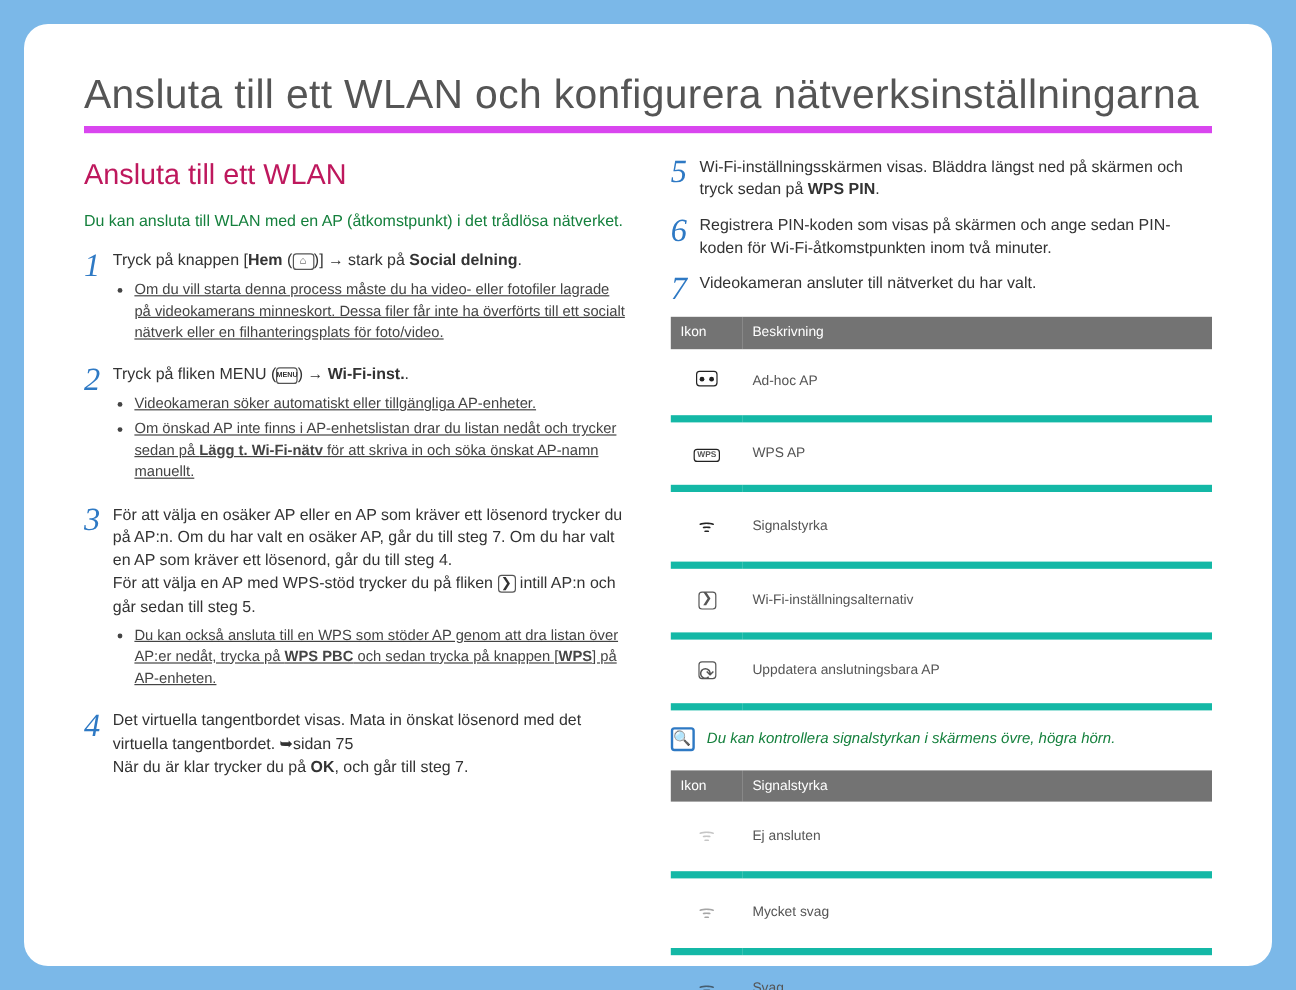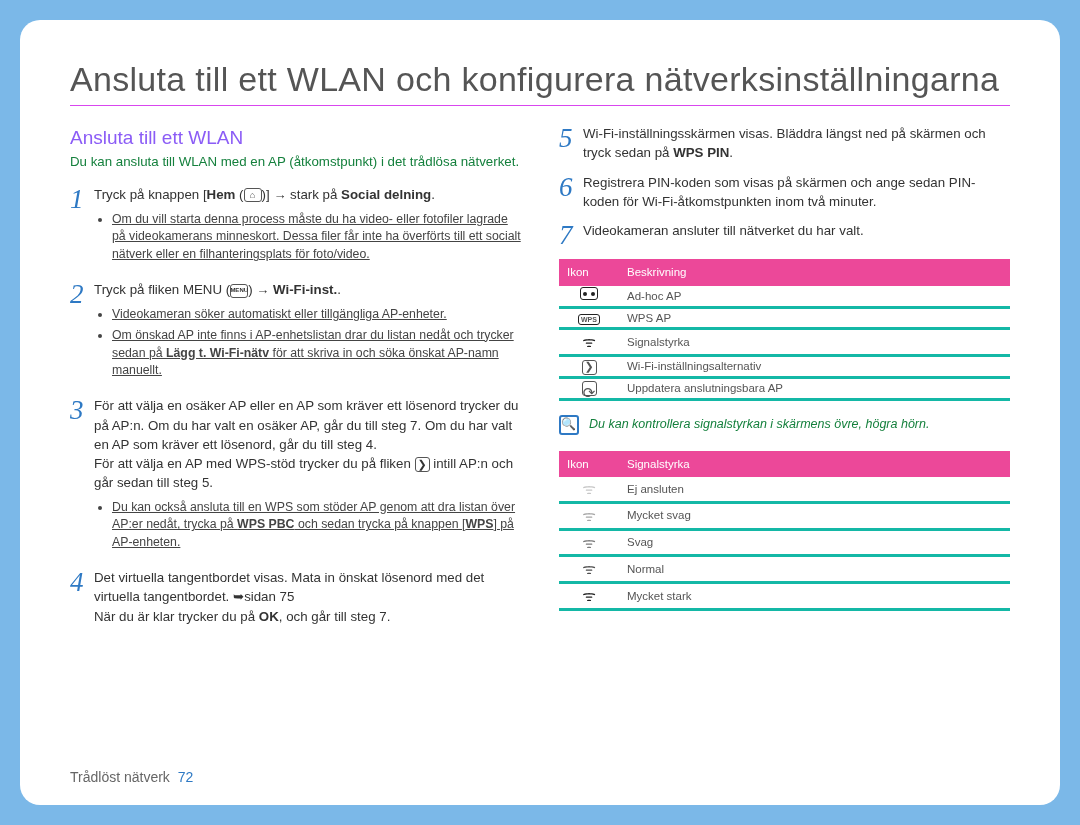--- a/index.html
+++ b/index.html
@@ -17,35 +17,36 @@
     height: 100%;
     border-radius: 20px;
     padding: 40px 50px 20px 50px;
     display: flex;
     flex-direction: column;
   }
   .title {
     font-size: 34px;
     font-weight: 300;
     color: #555;
-    border-bottom: 1px solid #d946ef;
+    border-bottom: 6px solid #d946ef;
     padding-bottom: 6px;
     margin-bottom: 18px;
     letter-spacing: 0.3px;
   }
   .columns {
     display: flex;
     gap: 38px;
     flex: 1;
   }
   .col { width: 50%; font-size: 13.3px; line-height: 1.45; }
   .sub-heading {
-    color: #8b5cf6;
-    font-size: 19px;
+    color: #be185d;
+    font-size: 24px;
     font-weight: 400;
+    margin-bottom: 10px;
   }
   .intro { margin-bottom: 14px; color: #15803d; }
   .step { display: flex; margin-bottom: 10px; }
   .step-num {
     font-size: 27px;
     font-weight: 300;
     color: #2e79c4;
     width: 24px;
     flex-shrink: 0;
     line-height: 1.05;
@@ -89,29 +90,29 @@
   .arrow { font-size: 13px; }
 
   
   table {
     width: 100%;
     border-collapse: collapse;
     font-size: 11.5px;
     margin-bottom: 14px;
   }
   th {
-    background: #ec4899;
+    background: #737373;
     color: #fff;
     text-align: left;
     padding: 5px 8px;
     font-weight: normal;
   }
   td {
-    padding: 1px 8px;
-    border-bottom: 3px solid #14b8a6;
+    padding: 18px 8px;
+    border-bottom: 6px solid #14b8a6;
     color: #555;
     vertical-align: middle;
   }
   td.icon-cell { width: 60px; text-align: center; }
   .wifi-icon { font-size: 15px; color: #222; }
 
   .note-box {
     display: flex;
     align-items: flex-start;
     gap: 10px;

